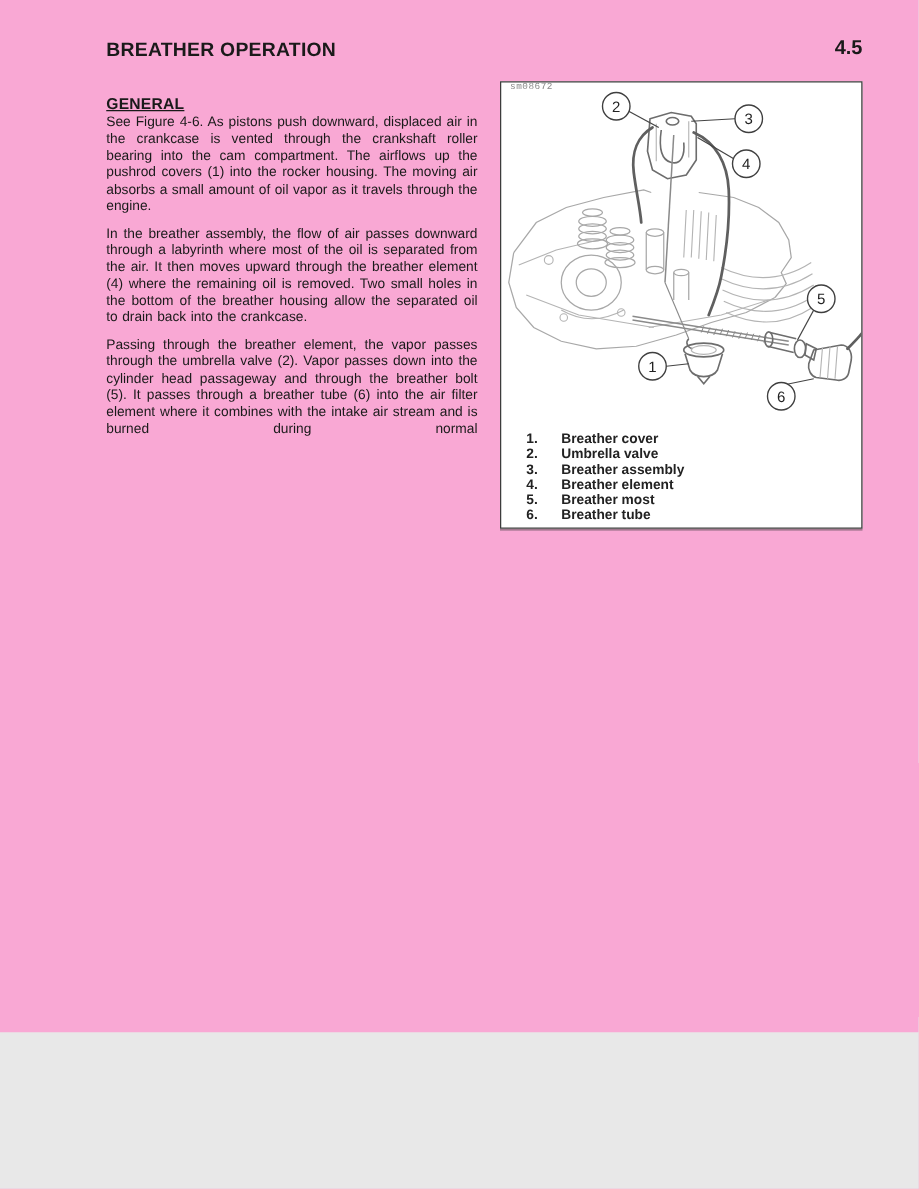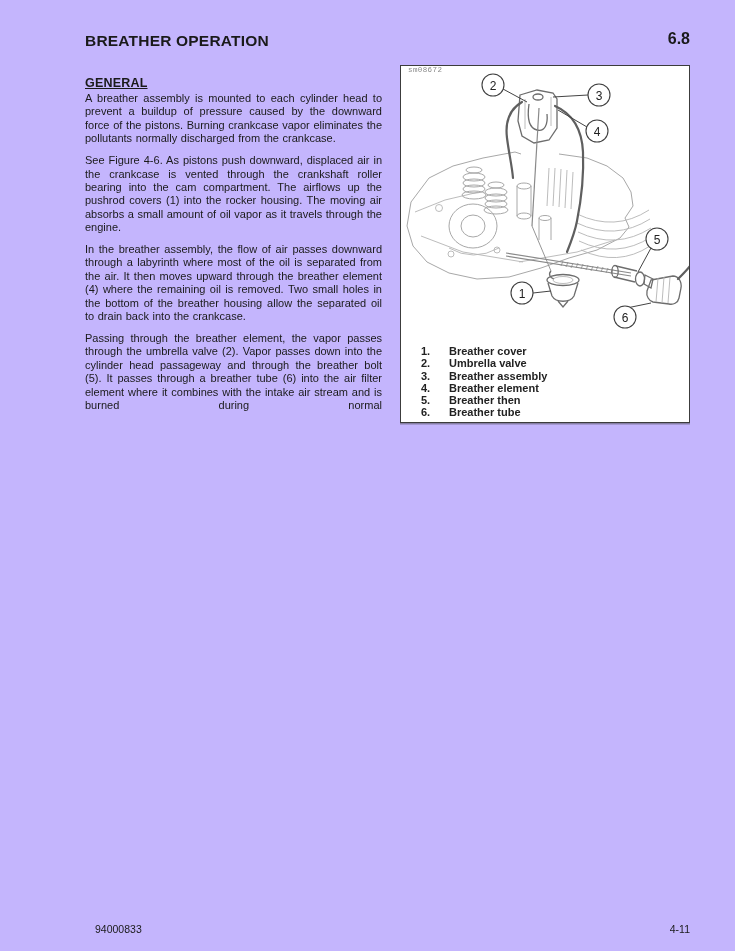--- a/index.html
+++ b/index.html
@@ -1,20 +1,20 @@
 <!DOCTYPE html>
 <html><head>
 <meta charset="utf-8">
 <style>
   html,body { margin:0; padding:0; background:#e8e8e8; }
   .page {
     position:relative;
-    width:735px; height:951px;
+    width:735px; height:826px;
     margin:0 auto;
-    background:#c4b5fd;
+    background:#f9a8d4;
     font-family:"Liberation Sans", sans-serif;
     color:#1a1a1a;
     overflow:hidden;
   }
   .hdr-title {
     position:absolute; left:85px; top:32px;
     font-size:15.5px; font-weight:bold; letter-spacing:0.2px;
   }
   .hdr-num {
     position:absolute; right:45px; top:30px;
@@ -75,26 +75,25 @@
     font-size:12px; fill:#222;
     text-anchor:middle;
   }
 </style>
 </head>
 <body>
 
 <div class="page">
 
   <div class="hdr-title">BREATHER OPERATION</div>
-  <div class="hdr-num">6.8</div>
+  <div class="hdr-num">4.5</div>
 
   <div class="sec-head">GENERAL</div>
 
   <div class="bodycol">
-    <p>A breather assembly is mounted to each cylinder head to prevent a buildup of pressure caused by the downward force of the pistons. Burning crankcase vapor eliminates the pollutants normally discharged from the crankcase.</p>
     <p>See Figure 4-6. As pistons push downward, displaced air in the crankcase is vented through the crankshaft roller bearing into the cam compartment. The airflows up the pushrod covers (1) into the rocker housing. The moving air absorbs a small amount of oil vapor as it travels through the engine.</p>
     <p>In the breather assembly, the flow of air passes downward through a labyrinth where most of the oil is separated from the air. It then moves upward through the breather element (4) where the remaining oil is removed. Two small holes in the bottom of the breather housing allow the separated oil to drain back into the crankcase.</p>
     <p class="cutoff">Passing through the breather element, the vapor passes through the umbrella valve (2). Vapor passes down into the cylinder head passageway and through the breather bolt (5). It passes through a breather tube (6) into the air filter element where it combines with the intake air stream and is burned during normal</p>
   </div>
 
   <div class="figure-box">
     <span class="img-code">sm08672</span>
 
     <svg class="diagram" width="288" height="278" viewBox="0 0 288 278">
 
@@ -229,21 +228,21 @@
       <div class="legend-row">
         <span class="legend-num">3.</span>
         <span>Breather assembly</span>
       </div>
       <div class="legend-row">
         <span class="legend-num">4.</span>
         <span>Breather element</span>
       </div>
       <div class="legend-row">
         <span class="legend-num">5.</span>
-        <span>Breather then</span>
+        <span>Breather most</span>
       </div>
       <div class="legend-row">
         <span class="legend-num">6.</span>
         <span>Breather tube</span>
       </div>
     </div>
   </div>
 
 
   <div class="ftr-left">94000833</div>

